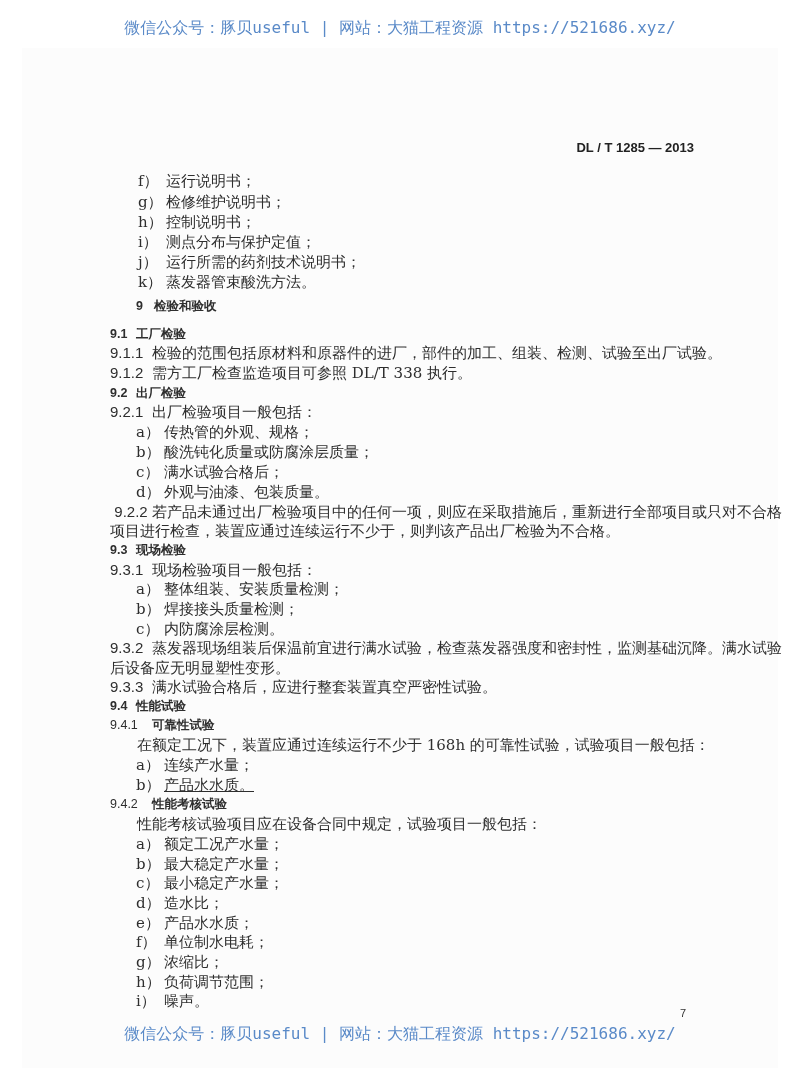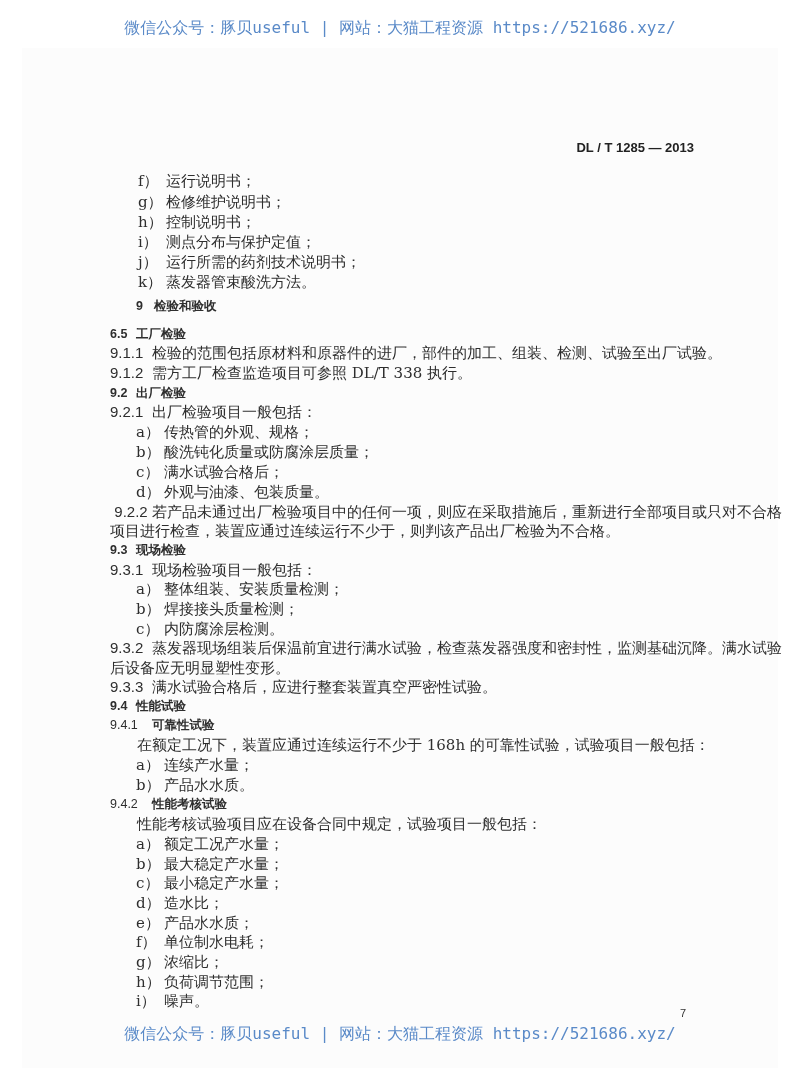--- a/index.html
+++ b/index.html
@@ -53,21 +53,21 @@
 
 <div class="line" style="top:172px;left:138px;"><span class="item-label">f）</span><span>运行说明书；</span></div>
 <div class="line" style="top:193px;left:138px;"><span class="item-label">g）</span><span>检修维护说明书；</span></div>
 <div class="line" style="top:213px;left:138px;"><span class="item-label">h）</span><span>控制说明书；</span></div>
 <div class="line" style="top:233px;left:138px;"><span class="item-label">i）</span><span>测点分布与保护定值；</span></div>
 <div class="line" style="top:253px;left:138px;"><span class="item-label">j）</span><span>运行所需的药剂技术说明书；</span></div>
 <div class="line" style="top:273px;left:138px;"><span class="item-label">k）</span><span>蒸发器管束酸洗方法。</span></div>
 
 <div class="line h1" style="top:297px;left:110px;"><span class="num" style="width:18px">9</span><span>检验和验收</span></div>
 
-<div class="line h2" style="top:325px;left:110px;"><span class="num" style="width:26px">6.5</span><span>工厂检验</span></div>
+<div class="line h2" style="top:325px;left:110px;"><span class="num" style="width:26px">9.1</span><span>工厂检验</span></div>
 <div class="line" style="top:344px;left:110px;"><span class="num" style="width:42px">9.1.1</span><span>检验的范围包括原材料和原器件的进厂，部件的加工、组装、检测、试验至出厂试验。</span></div>
 <div class="line" style="top:364px;left:110px;"><span class="num" style="width:42px">9.1.2</span><span>需方工厂检查监造项目可参照 DL/T 338 执行。</span></div>
 
 <div class="line h2" style="top:384px;left:110px;"><span class="num" style="width:26px">9.2</span><span>出厂检验</span></div>
 <div class="line" style="top:403px;left:110px;"><span class="num" style="width:42px">9.2.1</span><span>出厂检验项目一般包括：</span></div>
 <div class="line" style="top:423px;left:136px;"><span class="item-label">a）</span><span>传热管的外观、规格；</span></div>
 <div class="line" style="top:443px;left:136px;"><span class="item-label">b）</span><span>酸洗钝化质量或防腐涂层质量；</span></div>
 <div class="line" style="top:463px;left:136px;"><span class="item-label">c）</span><span>满水试验合格后；</span></div>
 <div class="line" style="top:483px;left:136px;"><span class="item-label">d）</span><span>外观与油漆、包装质量。</span></div>
 <div class="line" style="top:503px;left:110px;text-align:center;"><span class="num" style="width:42px">9.2.2</span><span>若产品未通过出厂检验项目中的任何一项，则应在采取措施后，重新进行全部项目或只对不合格</span></div>
@@ -79,21 +79,21 @@
 <div class="line" style="top:600px;left:136px;"><span class="item-label">b）</span><span>焊接接头质量检测；</span></div>
 <div class="line" style="top:620px;left:136px;"><span class="item-label">c）</span><span>内防腐涂层检测。</span></div>
 <div class="line" style="top:639px;left:110px;"><span class="num" style="width:42px">9.3.2</span><span>蒸发器现场组装后保温前宜进行满水试验，检查蒸发器强度和密封性，监测基础沉降。满水试验</span></div>
 <div class="line" style="top:659px;left:110px;"><span>后设备应无明显塑性变形。</span></div>
 <div class="line" style="top:678px;left:110px;"><span class="num" style="width:42px">9.3.3</span><span>满水试验合格后，应进行整套装置真空严密性试验。</span></div>
 
 <div class="line h2" style="top:697px;left:110px;"><span class="num" style="width:26px">9.4</span><span>性能试验</span></div>
 <div class="line h2" style="top:716px;left:110px;"><span class="num" style="width:42px;font-weight:normal">9.4.1</span><span>可靠性试验</span></div>
 <div class="line" style="top:736px;left:137px;"><span>在额定工况下，装置应通过连续运行不少于 168h 的可靠性试验，试验项目一般包括：</span></div>
 <div class="line" style="top:756px;left:136px;"><span class="item-label">a）</span><span>连续产水量；</span></div>
-<div class="line" style="top:776px;left:136px;"><span class="item-label">b）</span><span>产品水水质。</span></div>
+<div class="line" style="top:776px;left:136px;text-decoration:underline;"><span class="item-label">b）</span><span>产品水水质。</span></div>
 
 <div class="line h2" style="top:795px;left:110px;"><span class="num" style="width:42px;font-weight:normal">9.4.2</span><span>性能考核试验</span></div>
 <div class="line" style="top:815px;left:137px;"><span>性能考核试验项目应在设备合同中规定，试验项目一般包括：</span></div>
 <div class="line" style="top:835px;left:136px;"><span class="item-label">a）</span><span>额定工况产水量；</span></div>
 <div class="line" style="top:855px;left:136px;"><span class="item-label">b）</span><span>最大稳定产水量；</span></div>
 <div class="line" style="top:874px;left:136px;"><span class="item-label">c）</span><span>最小稳定产水量；</span></div>
 <div class="line" style="top:894px;left:136px;"><span class="item-label">d）</span><span>造水比；</span></div>
 <div class="line" style="top:914px;left:136px;"><span class="item-label">e）</span><span>产品水水质；</span></div>
 <div class="line" style="top:933px;left:136px;"><span class="item-label">f）</span><span>单位制水电耗；</span></div>
 <div class="line" style="top:953px;left:136px;"><span class="item-label">g）</span><span>浓缩比；</span></div>

